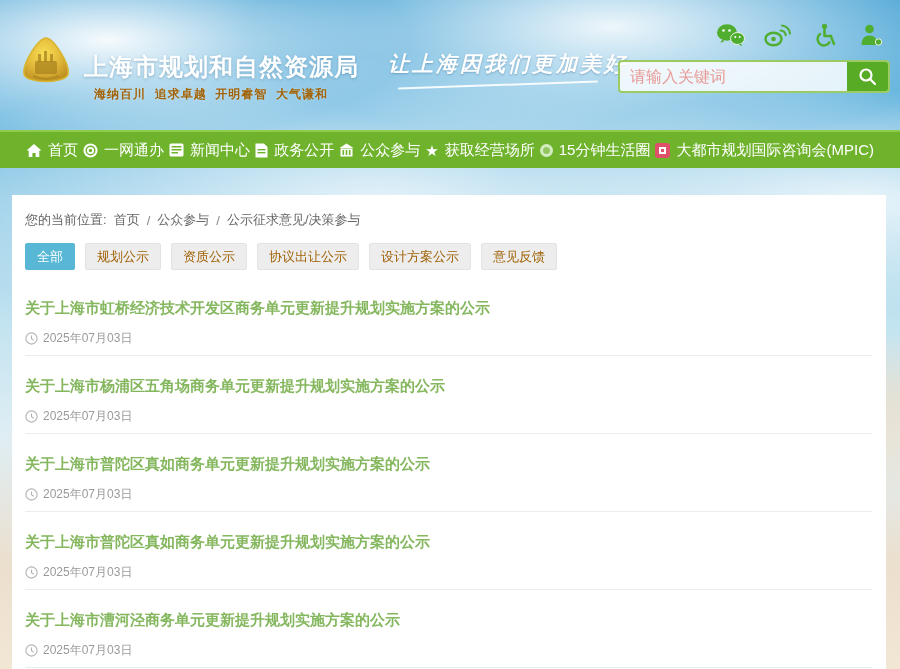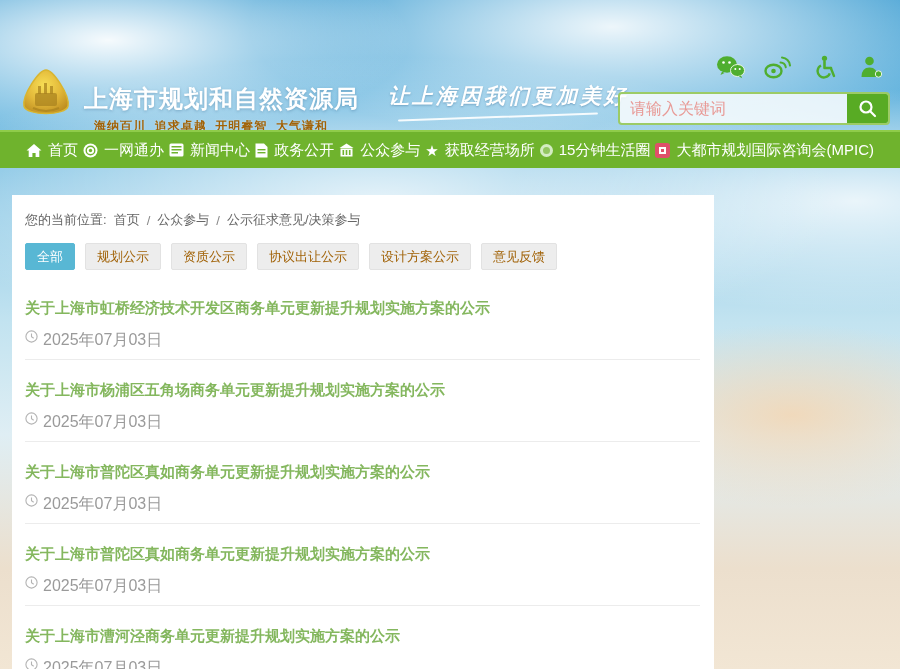--- a/index.html
+++ b/index.html
@@ -10,21 +10,21 @@
     background:
       radial-gradient(ellipse 320px 130px at 88% 62%, rgba(244,214,178,.85), transparent 70%),
       radial-gradient(ellipse 420px 140px at 12% 6%, rgba(255,255,255,.95), transparent 72%),
       radial-gradient(ellipse 520px 170px at 68% 4%, rgba(255,255,255,.9), transparent 70%),
       radial-gradient(ellipse 650px 200px at 42% 30%, rgba(255,255,255,.75), transparent 72%),
       radial-gradient(ellipse 500px 160px at 95% 30%, rgba(255,255,255,.8), transparent 70%),
       linear-gradient(180deg,#3e9ed2 0%,#64b4de 14%,#96cde8 30%,#c2e3f0 48%,#dfeef4 65%,#ecdfcd 85%,#f2e6d4 100%);
   }
 
   
-  .banner { position:absolute; left:0; top:0; width:900px; height:110px;margin-top:32px; }
+  .banner { position:absolute; left:0; top:0; width:900px; height:110px; }
   .logo { position:absolute; left:16px; top:34px; width:60px; height:60px; cursor:pointer; }
   .site-title {
     position:absolute; left:84px; top:51px; font-size:24px; font-weight:700; color:#fff;
     letter-spacing:1px; text-shadow:0 1px 3px rgba(40,90,130,.35); white-space:nowrap;
   }
   .slogan-green {
     position:absolute; left:94px; top:86px; font-size:12px; font-weight:700;
     color:#a16207; letter-spacing:1px; white-space:pre; text-shadow:0 0 2px rgba(255,255,255,.4);
   }
   .slogan-script {
@@ -62,40 +62,40 @@
     display:flex; align-items:center; gap:6px; color:#fff; font-size:15px;
     cursor:pointer; line-height:36px;
   }
   .icon-ring { width:13px; height:13px; border:3px solid #d4ecc2; border-radius:50%; background:rgba(255,255,255,.25); }
   .icon-mpic { width:15px; height:15px; background:#e0506a; border-radius:3px; display:flex; align-items:center; justify-content:center; }
   .icon-mpic span { width:7px; height:7px; border:2px solid #fff; display:block; }
   .icon-star { font-size:15px; line-height:1; }
 
   
   .card {
-    position:absolute; left:12px; top:195px; width:702px; height:474px;
+    position:absolute; left:12px; top:195px; width:874px; height:474px;
     background:#fff; padding:16px 14px 0 13px;
   }
   .breadcrumb { font-size:13px; color:#666; display:flex; align-items:center; gap:7px; }
   .breadcrumb a { color:#666; text-decoration:none; cursor:pointer; }
   .crumb-sep { color:#888; }
 
   .tabs { margin-top:14px; display:flex; gap:10px;text-align:right; }
   .tab {
     font-size:13px; color:#a16207; background:#ededed; border:1px solid #e2e2e2;
     padding:5px 11px; border-radius:2px; cursor:pointer; line-height:15px;
   }
   .tab.active { background:#58b7d4; border-color:#58b7d4; color:#fff; }
 
   .list { margin-top:8px; }
   .list-item { padding:20px 0 8px; border-bottom:1px solid #ececec; }
   .item-title {
     font-size:15px; color:#84b75e; line-height:20px; cursor:pointer; display:inline-block;font-weight:bold;
   }
-  .item-meta { margin-top:12px; display:flex; align-items:flex-start; gap:5px; color:#9a9a9a; font-size:16px; }
+  .item-meta { margin-top:12px; display:flex; align-items:center; gap:5px; color:#9a9a9a; font-size:12px; }
 </style>
 </head>
 <body>
 
 <div class="banner">
 
   <div class="logo">
     <svg width="60" height="60" viewBox="0 0 60 60">
       <defs>
         <radialGradient id="gold" cx="45%" cy="35%" r="70%">

